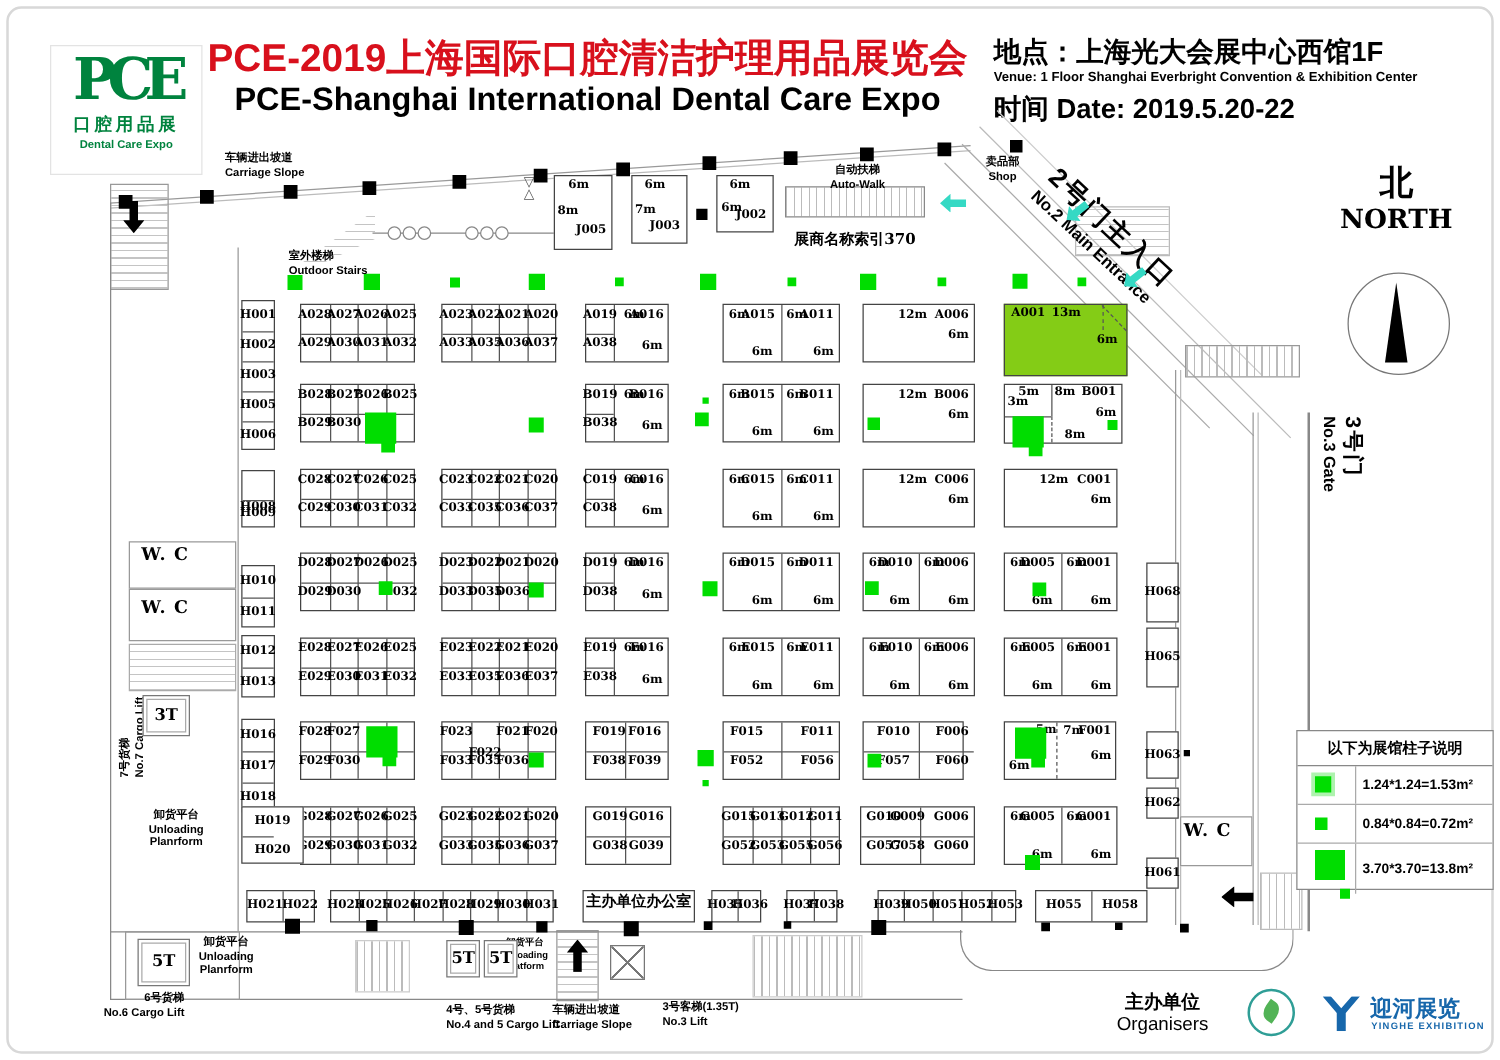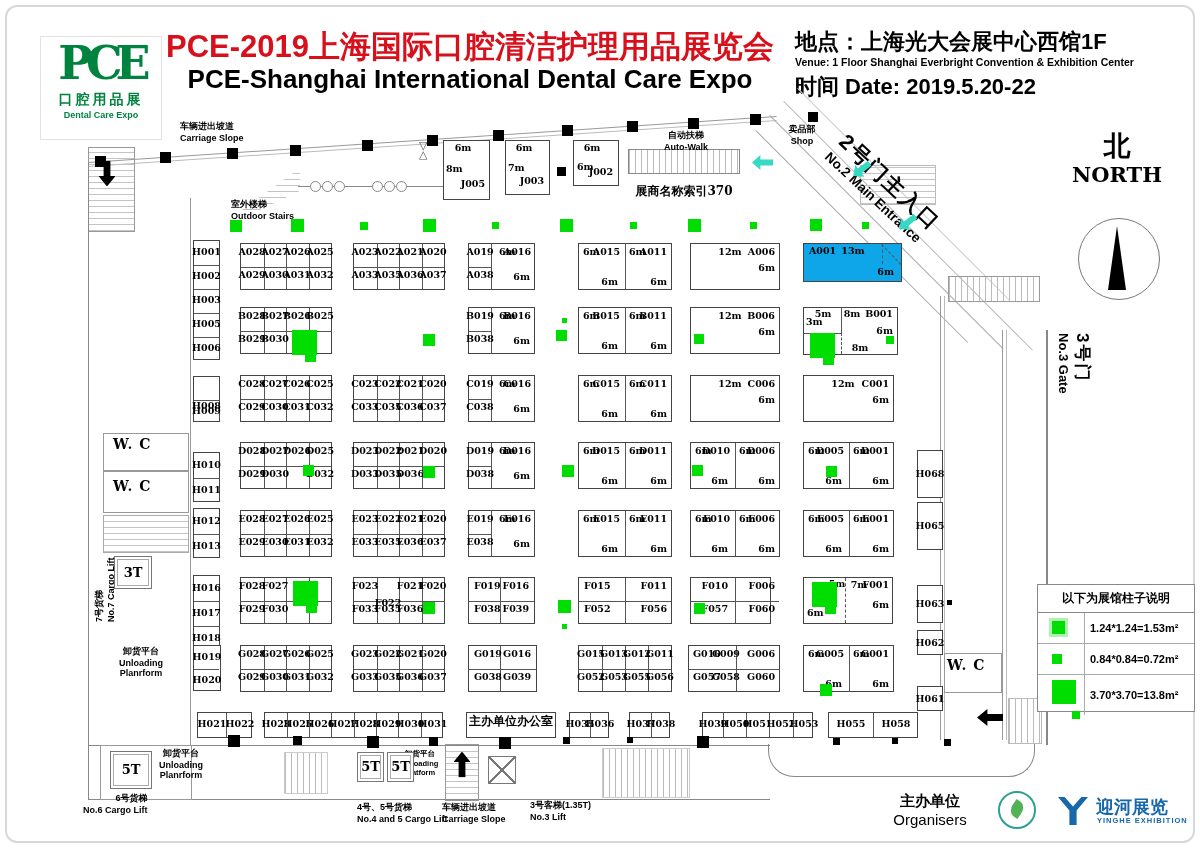--- a/index.html
+++ b/index.html
@@ -215,21 +215,21 @@
         <span class="bl" style="left: 50px; top: 3px;">6m</span>
         <span class="bl" style="left: 88px; top: 3px; transform: translateX(-100%);">A011</span>
         <span class="bl" style="left: 39px; top: 33px; transform: translateX(-100%);">6m</span>
         <span class="bl" style="left: 88px; top: 33px; transform: translateX(-100%);">6m</span>
       </div>
       <div style="position: absolute; left: 690px; top: 243px; width: 90px; height: 47px; border: 1px solid rgb(68, 68, 68); background: rgb(255, 255, 255); box-sizing: border-box;">
         <span class="bl" style="left: 39px; top: 3px; transform: translateX(-50%);">12m</span>
         <span class="bl" style="left: 84px; top: 3px; transform: translateX(-100%);">A006</span>
         <span class="bl" style="left: 84px; top: 19px; transform: translateX(-100%);">6m</span>
       </div>
-      <div style="position: absolute; left: 803px; top: 243px; width: 99px; height: 39px; border: 1px solid rgb(68, 68, 68); background: #0ea5e9; box-sizing: border-box;">
+      <div style="position: absolute; left: 803px; top: 243px; width: 99px; height: 58px; border: 1px solid rgb(68, 68, 68); background: #84cc16; box-sizing: border-box;">
         <div style="position: absolute; left: 78px; top: 0px; width: 0px; height: 20px; border-left: 1px dashed rgb(85, 85, 85);"></div>
         <div style="position: absolute; left: 78px; top: 0px; width: 28px; border-top: 1px dashed rgb(85, 85, 85); transform: rotate(46.2281deg); transform-origin: 0px 0px;"></div>
         <span class="bl" style="left: 5px; top: 2px;">A001</span>
         <span class="bl" style="left: 49px; top: 2px; transform: translateX(-50%);">13m</span>
         <span class="bl" style="left: 90px; top: 23px; transform: translateX(-100%);">6m</span>
       </div>
       <div style="position: absolute; left: 240px; top: 307px; width: 92px; height: 47px; border: 1px solid rgb(68, 68, 68); background: rgb(255, 255, 255); box-sizing: border-box;">
         <div style="position: absolute; left: 23px; top: 0px; width: 0px; height: 45px; border-left: 1px solid rgb(85, 85, 85);"></div>
         <div style="position: absolute; left: 45px; top: 0px; width: 0px; height: 45px; border-left: 1px solid rgb(85, 85, 85);"></div>
         <div style="position: absolute; left: 68px; top: 0px; width: 0px; height: 45px; border-left: 1px solid rgb(85, 85, 85);"></div>
@@ -622,21 +622,21 @@
         <div style="position: absolute; left: 0px; top: 25px; width: 25px; height: 0px; border-top: 1px solid rgb(85, 85, 85);"></div>
         <span class="bl" style="left: 50%; top: 32px; transform: translateX(-50%);">H013</span>
       </div>
       <div style="position: absolute; left: 193px; top: 575px; width: 27px; height: 75px; border: 1px solid rgb(68, 68, 68); background: rgb(255, 255, 255); box-sizing: border-box;">
         <span class="bl" style="left: 50%; top: 7px; transform: translateX(-50%);">H016</span>
         <div style="position: absolute; left: 0px; top: 25px; width: 25px; height: 0px; border-top: 1px solid rgb(85, 85, 85);"></div>
         <span class="bl" style="left: 50%; top: 32px; transform: translateX(-50%);">H017</span>
         <div style="position: absolute; left: 0px; top: 50px; width: 25px; height: 0px; border-top: 1px solid rgb(85, 85, 85);"></div>
         <span class="bl" style="left: 50%; top: 57px; transform: translateX(-50%);">H018</span>
       </div>
-      <div style="position: absolute; left: 193px; top: 645px; width: 28px; height: 46px; border: 1px solid rgb(68, 68, 68); background: rgb(255, 255, 255); box-sizing: border-box;">
+      <div style="position: absolute; left: 193px; top: 645px; width: 50px; height: 46px; border: 1px solid rgb(68, 68, 68); background: rgb(255, 255, 255); box-sizing: border-box;">
         <span class="bl" style="left: 50%; top: 6px; transform: translateX(-50%);">H019</span>
         <div style="position: absolute; left: 0px; top: 23px; width: 25px; height: 0px; border-top: 1px solid rgb(85, 85, 85);"></div>
         <span class="bl" style="left: 50%; top: 29px; transform: translateX(-50%);">H020</span>
       </div>
       <div style="position: absolute; left: 917px; top: 450px; width: 26px; height: 48px; border: 1px solid rgb(68, 68, 68); background: rgb(255, 255, 255); box-sizing: border-box;">
         <span class="bl" style="left: 50%; top: 18px; transform: translateX(-50%);">H068</span>
       </div>
       <div style="position: absolute; left: 917px; top: 502px; width: 26px; height: 48px; border: 1px solid rgb(68, 68, 68); background: rgb(255, 255, 255); box-sizing: border-box;">
         <span class="bl" style="left: 50%; top: 18px; transform: translateX(-50%);">H065</span>
       </div>

